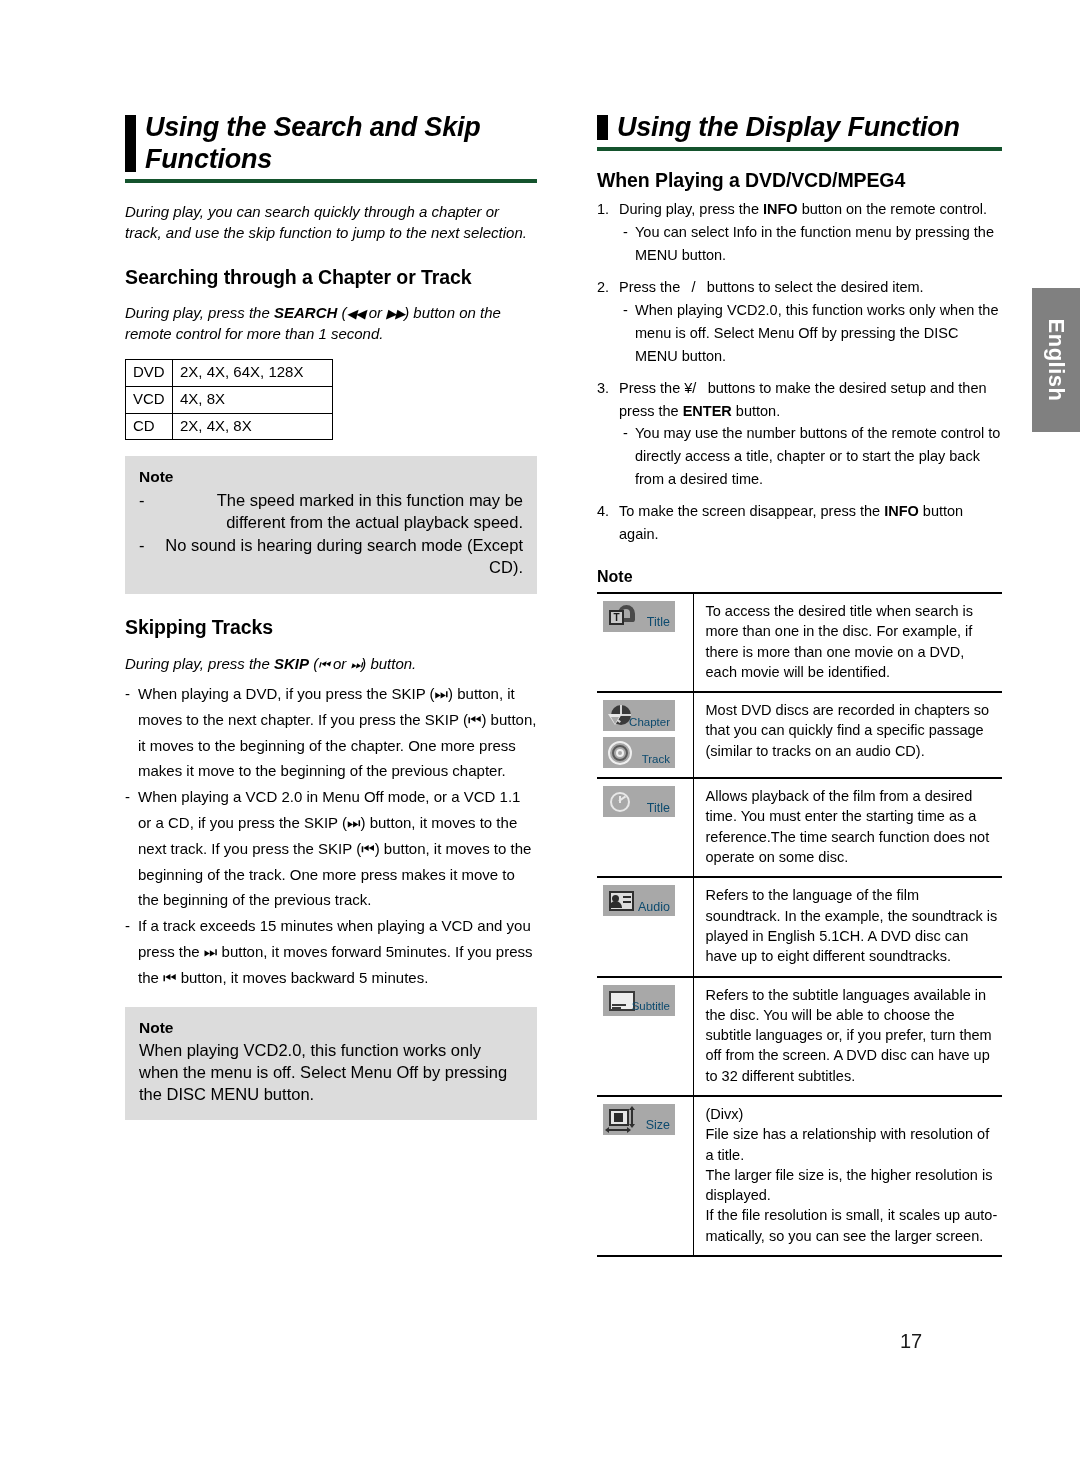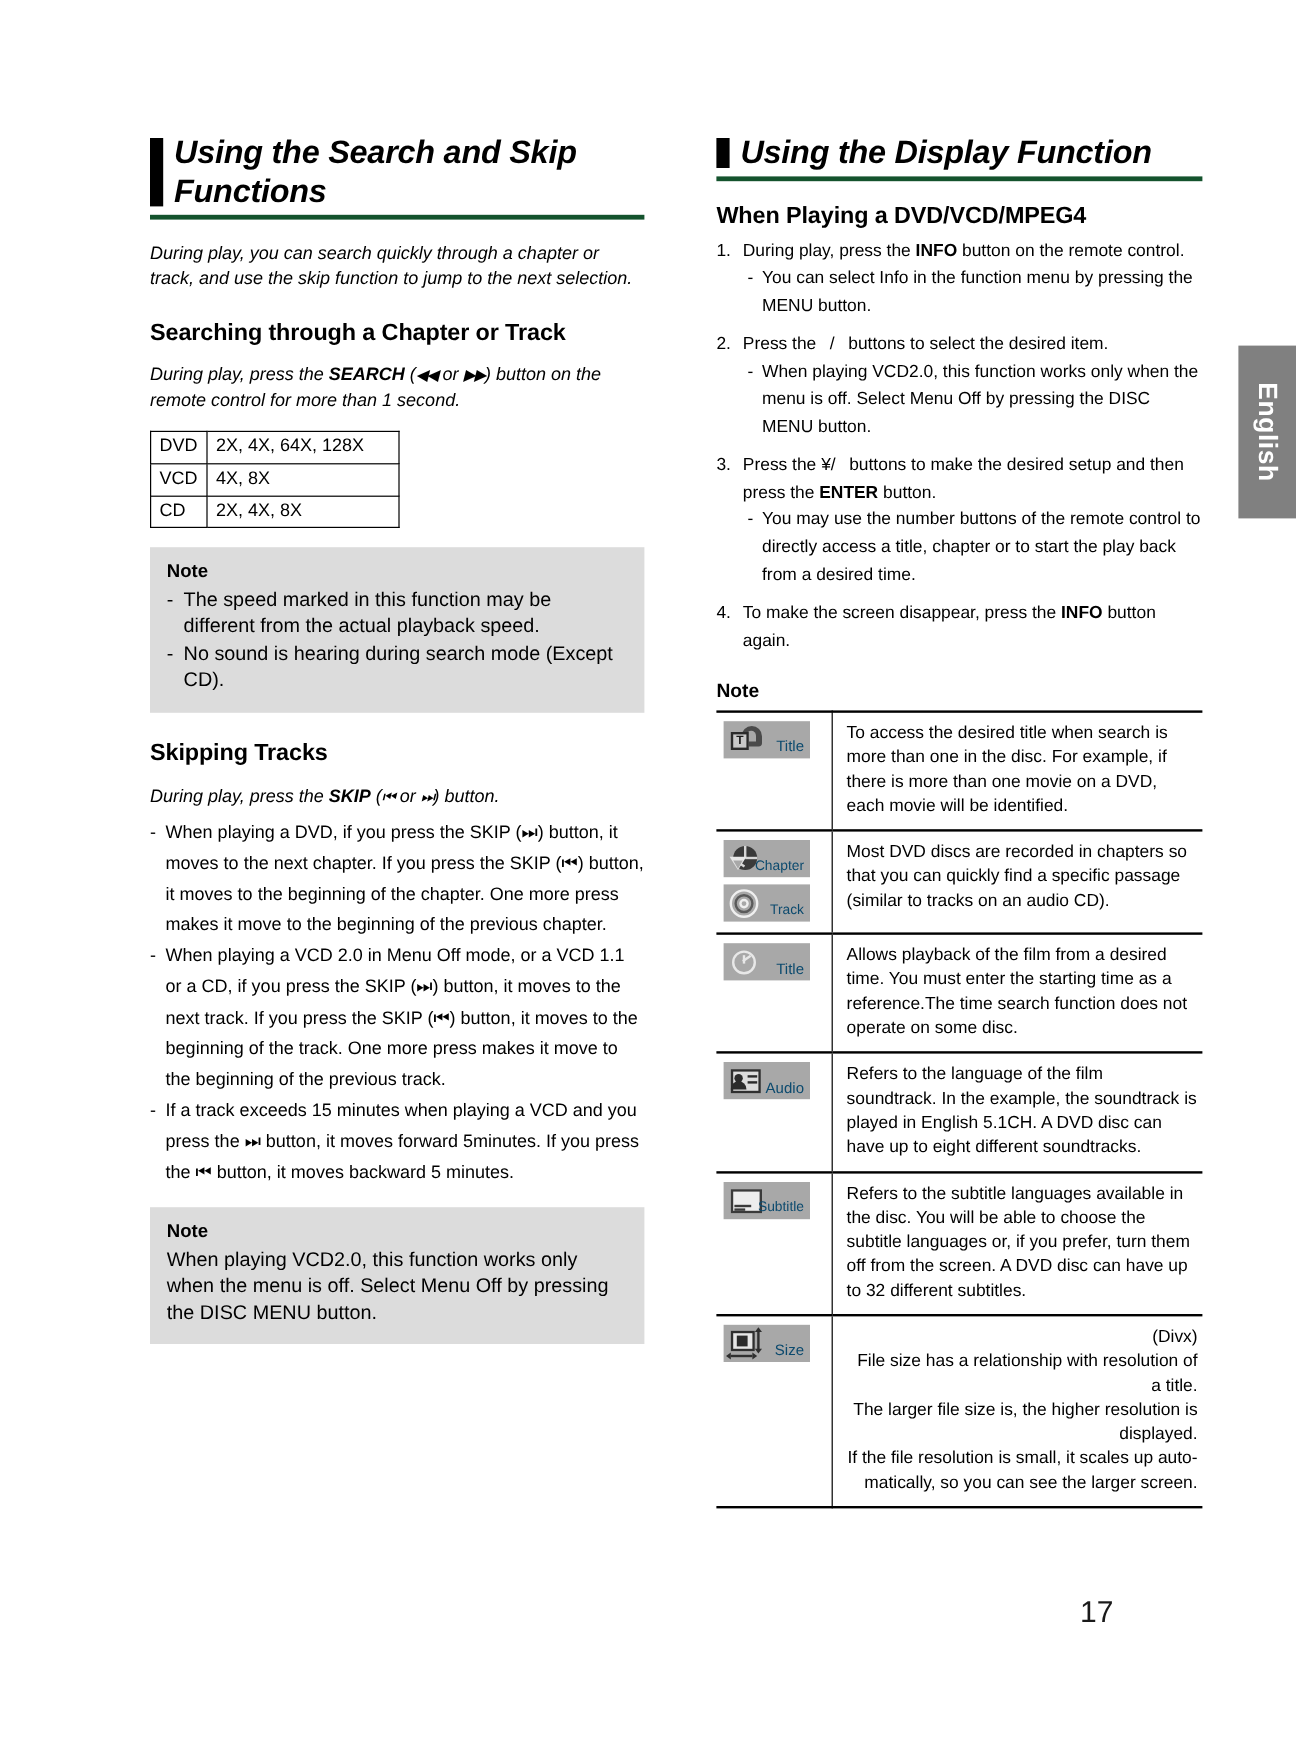--- a/index.html
+++ b/index.html
@@ -105,20 +105,21 @@
   }
   .notebox .nb-title {
     font-weight: bold;
     font-size: 15.5px;
     margin-bottom: 2px;
   }
   .notebox ul {
     margin: 0;
     padding: 0;
     list-style: none;
+    text-align: right;
   }
   .notebox li {
     position: relative;
     padding-left: 14px;
     margin-bottom: 1px;
   }
   .notebox li::before {
     content: "-";
     position: absolute;
     left: 0;
@@ -199,21 +200,21 @@
     vertical-align: top;
     padding: 7px 0 9px 6px;
     border-right: 1.8px solid #000;
   }
   table.icons td.tx {
     vertical-align: top;
     padding: 7px 4px 9px 12px;
     font-size: 14.5px;
     line-height: 1.40;
   }
-  table.icons td.tx p { margin: 0; text-align: right; }
+  table.icons td.tx p { margin: 0; }
 
   
   .pill {
     position: relative;
     width: 72px;
     height: 31px;
     background: #a8a8a8;
     display: block;
     margin-bottom: 6px;
   }
@@ -447,21 +448,21 @@
     font-size: 22px;
     font-weight: bold;
     letter-spacing: 0.5px;
   }
 
   
   .page-number {
     position: absolute;
     left: 900px;
     top: 1330px;
-    font-size: 25px;
+    font-size: 20px;
     color: #1a1a1a;
   }
 
   .glyph-sm { font-size: 13px; letter-spacing: -1px; }
 </style>
 </head>
 <body>
 
 <div class="page">
 

